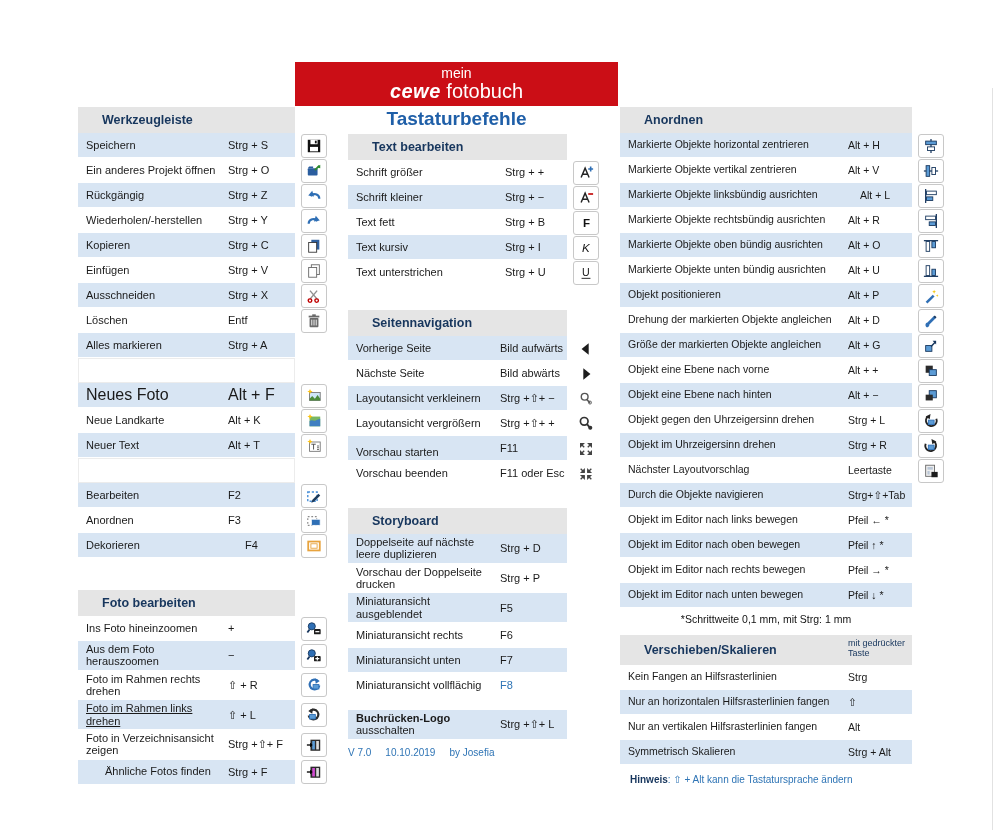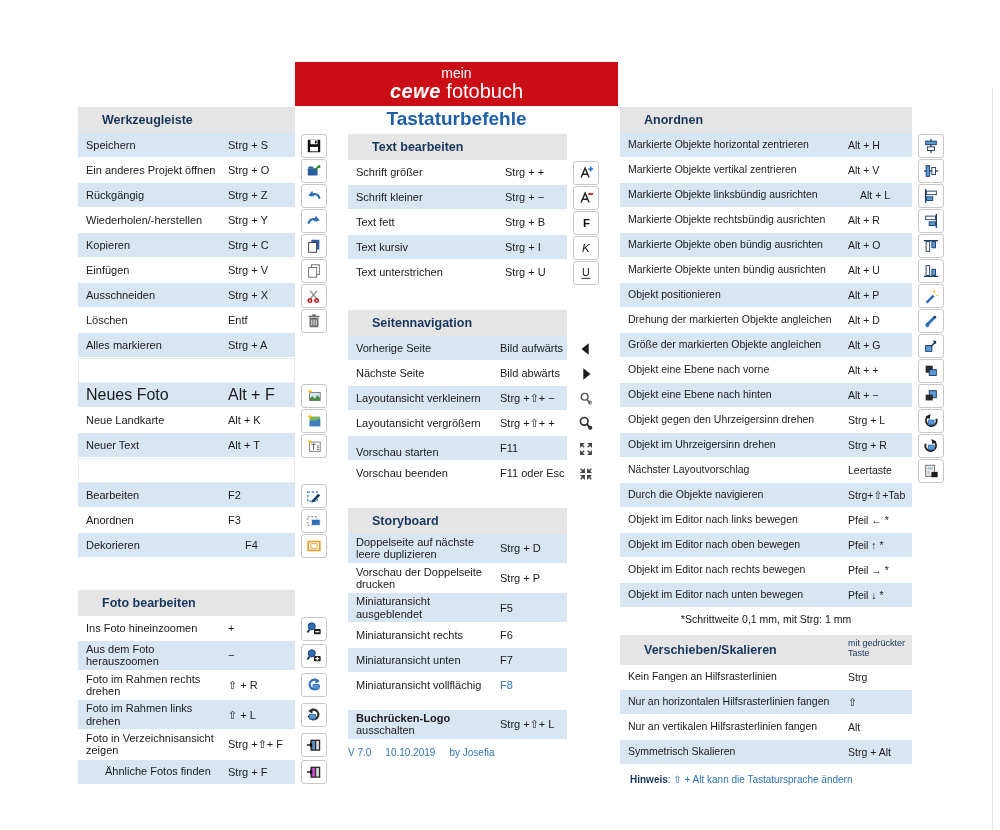--- a/index.html
+++ b/index.html
@@ -296,21 +296,21 @@
         <div class="icell" style="grid-column: 3;">
           <div class="ibox">
             <svg width="16" height="16" viewBox="0 0 18 18" aria-hidden="true">
               <path d="M13.5 4.5a5.5 5.5 0 1 0 1.5 5" stroke="#2F6FB5" stroke-width="2.4" fill="none"></path>
               <path d="M10 1.5l5.5 3-4.5 3z" fill="#2F6FB5"></path>
               <rect x="8" y="8.5" width="6.5" height="5" fill="#5B9BD5" stroke="#2F6FB5"></rect>
             </svg>
           </div>
         </div>
         <div class="row sh" style="font-size: 11px;">
-          <span class="lbl" style="width: 138px;">Foto im Rahmen links drehen</span>
+          <span class="lbl" style="width: 138px; text-decoration: underline;">Foto im Rahmen links drehen</span>
           <span class="key" style="left: 150px; width: 65px;">⇧ + L</span>
         </div>
         <div class="icell" style="grid-column: 3;">
           <div class="ibox">
             <svg width="16" height="16" viewBox="0 0 18 18" aria-hidden="true">
               <path d="M4.5 4.5a5.5 5.5 0 1 1-1.5 5" stroke="#2b2b2b" stroke-width="2.4" fill="none"></path>
               <path d="M8 1.5l-5.5 3 4.5 3z" fill="#2b2b2b"></path>
               <rect x="4" y="8.5" width="6.5" height="5" fill="#5B9BD5" stroke="#2F6FB5"></rect>
             </svg>
           </div>

